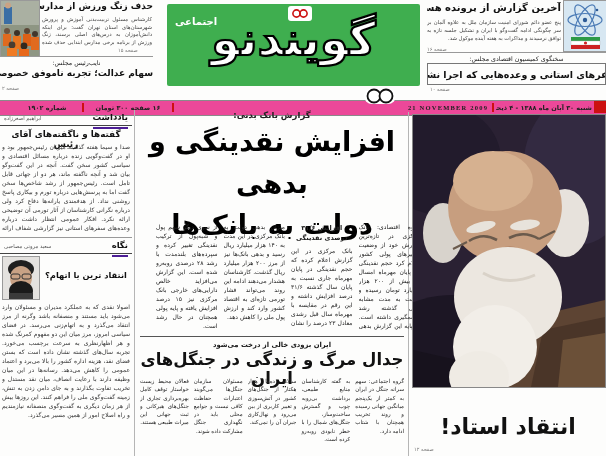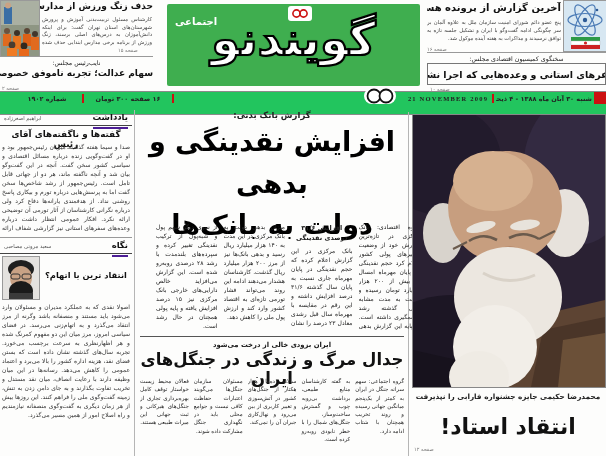--- a/index.html
+++ b/index.html
@@ -32,21 +32,21 @@
   .atom{left:563px;top:0;width:43px;height:50px;border:1px solid #999;}
   .tr-head{left:427px;top:2px;width:134px;text-align:center;font-size:10px;font-weight:bold;white-space:nowrap;overflow:hidden;}
   .tr-body{left:427px;top:19px;width:134px;height:28px;font-size:5.3px;line-height:1.5;color:#444;}
   .tr-pref{left:427px;top:46px;}
   .tr-div{left:427px;top:52px;width:179px;height:1px;background:#999;}
   .tr-kick{left:427px;top:55px;width:179px;text-align:center;font-size:6.3px;color:#222;}
   .tr-box{left:427px;top:63px;width:177px;height:20px;border:1px solid #777;display:flex;align-items:center;justify-content:center;
     font-size:9.5px;font-weight:bold;white-space:nowrap;overflow:hidden;}
   .tr-pref2{left:430px;top:86px;}
   
-  .band{left:0;top:91px;width:606px;height:24px;background:#22c55e;border-top:1px solid #8a8a8a;border-bottom:1px solid #8a8a8a;box-sizing:border-box;}
+  .band{left:0;top:100px;width:606px;height:16px;background:#ec4899;border-top:1px solid #8a8a8a;border-bottom:1px solid #8a8a8a;box-sizing:border-box;}
   .band span{position:absolute;top:3px;font-size:6.5px;font-weight:bold;color:#222;white-space:nowrap;overflow:hidden;}
   .b-issue{right:536px;left:14px;text-align:center;}
   .b-pages{left:88px;width:80px;text-align:center;}
   .b-desc{left:178px;width:184px;text-align:center;}
   .b-dateen{left:406px;width:84px;text-align:center;direction:ltr;
     font-family:"Liberation Serif","DejaVu Serif",serif;color:#8b1717;letter-spacing:1.2px;font-size:7px;}
   .b-datefa{left:496px;width:96px;text-align:center;font-size:5.8px;}
   .rsep{position:absolute;top:2px;width:2px;height:9px;background:#c11;}
   .rblock{position:absolute;top:0;left:594px;width:12px;height:12px;background:#c11;}
   .inflogo{left:363px;top:86px;}
@@ -243,17 +243,16 @@
       <ellipse cx="112" cy="110" rx="15" ry="5" fill="#e8e3db" transform="rotate(-8 112 110)"></ellipse>
       <path d="M56 126 q14 -9 28 -1 M96 123 q15 -8 30 1" stroke="#6a5a4c" stroke-width="2.6" fill="none"></path>
       <path d="M54 127 L40 134 M126 124 L142 116" stroke="#6a5a4c" stroke-width="2" fill="none"></path>
       <ellipse cx="97" cy="140" rx="12" ry="9" fill="#b98c6d"></ellipse>
       <ellipse cx="95" cy="182" rx="54" ry="50" fill="#ece7e0"></ellipse>
       <ellipse cx="82" cy="232" rx="42" ry="42" fill="#f2eee8"></ellipse>
       <ellipse cx="66" cy="262" rx="30" ry="26" fill="#efebe4"></ellipse>
       <path d="M70 158 q25 14 52 2" stroke="#d9d2c8" stroke-width="3" fill="none"></path>
     </svg>
   </span>
-  <div class="abs ph-cap">محمدرضا حکیمی جایزه جشنواره فارابی را نپذیرفت</div>
   <div class="abs ph-h">انتقاد استاد!</div>
   <div class="abs ph-pref pageref">صفحه ۱۲</div>
 
 </div>
 
 </body></html>

